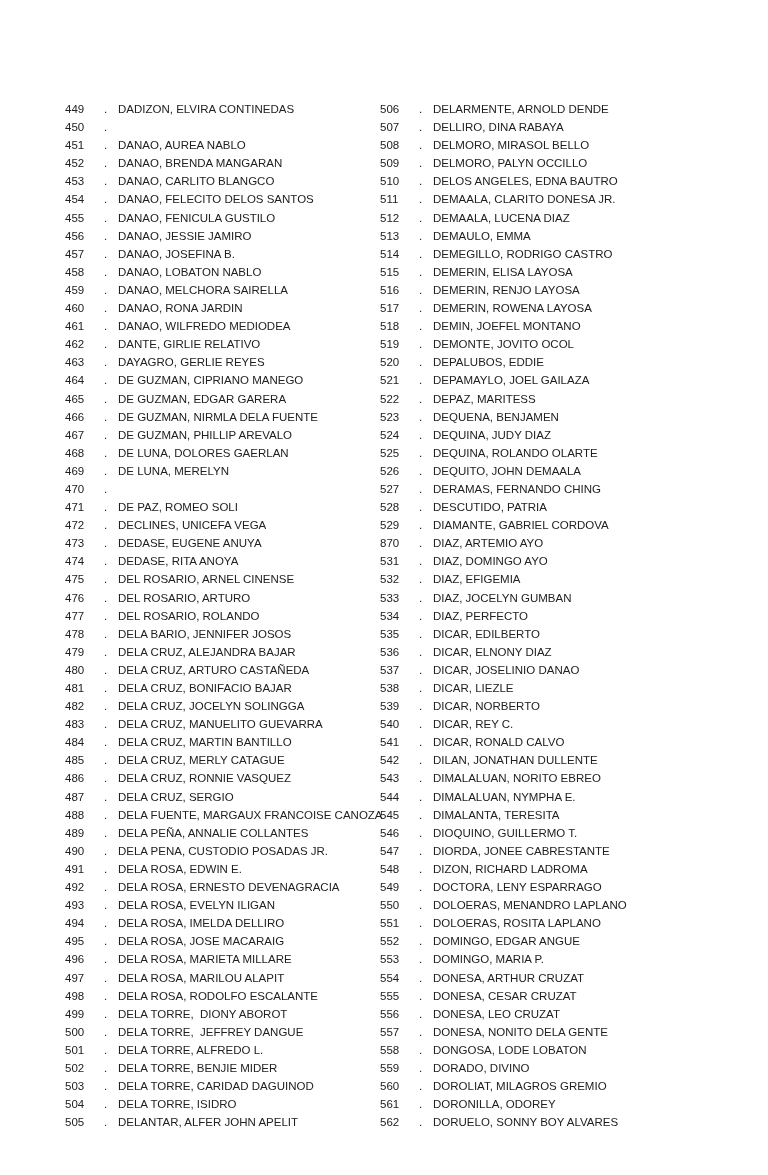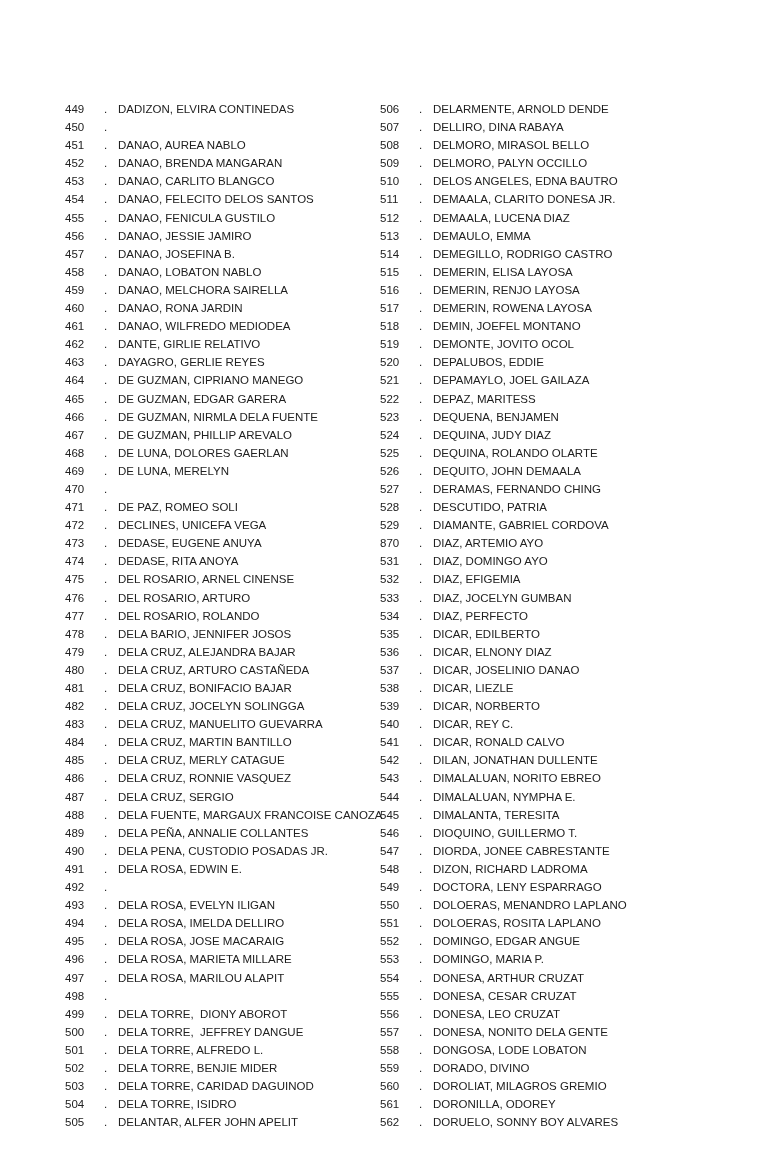--- a/index.html
+++ b/index.html
@@ -310,20 +310,21 @@
 
   <div class="row">
     <span class="num">491</span>
     <span class="dot">.</span>
     <span class="name">DELA ROSA, EDWIN E.</span>
   </div>
 
   <div class="row">
     <span class="num">492</span>
     <span class="dot">.</span>
+    <span class="name">DELA ROSA, ERNESTO DEVENAGRACIA</span>
   </div>
 
   <div class="row">
     <span class="num">493</span>
     <span class="dot">.</span>
     <span class="name">DELA ROSA, EVELYN ILIGAN</span>
   </div>
 
   <div class="row">
     <span class="num">494</span>
@@ -345,20 +346,21 @@
 
   <div class="row">
     <span class="num">497</span>
     <span class="dot">.</span>
     <span class="name">DELA ROSA, MARILOU ALAPIT</span>
   </div>
 
   <div class="row">
     <span class="num">498</span>
     <span class="dot">.</span>
+    <span class="name">DELA ROSA, RODOLFO ESCALANTE</span>
   </div>
 
   <div class="row">
     <span class="num">499</span>
     <span class="dot">.</span>
     <span class="name">DELA TORRE,  DIONY ABOROT</span>
   </div>
 
   <div class="row">
     <span class="num">500</span>

